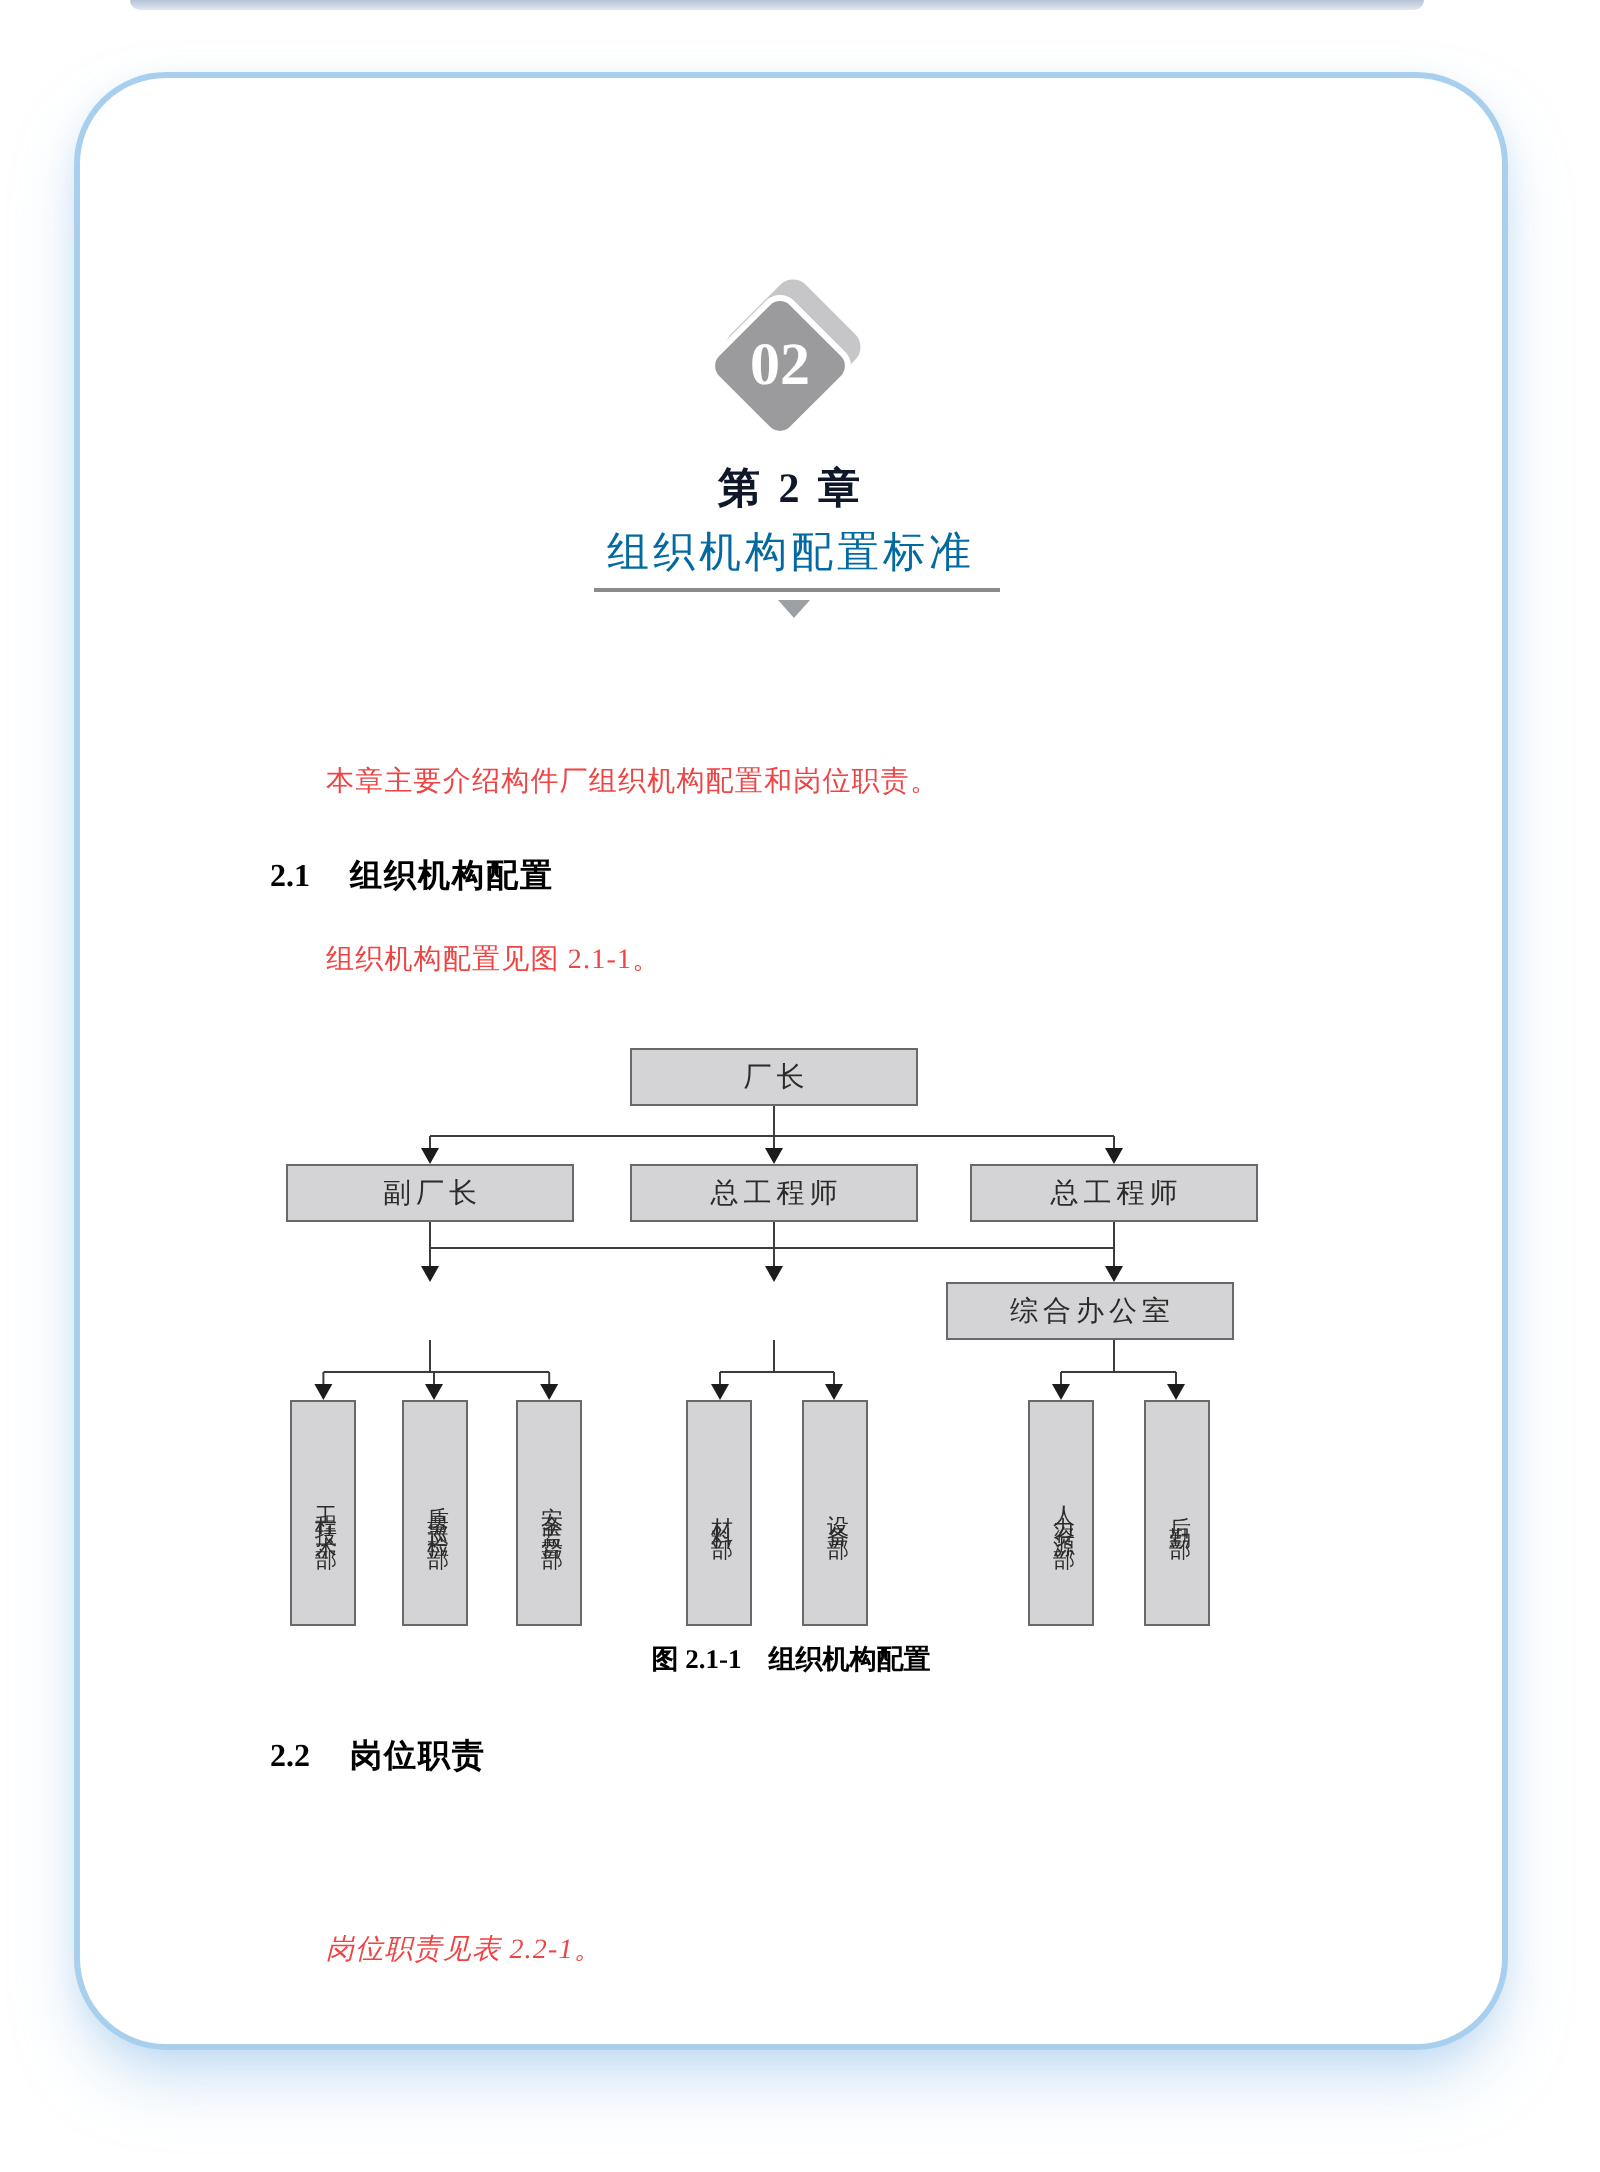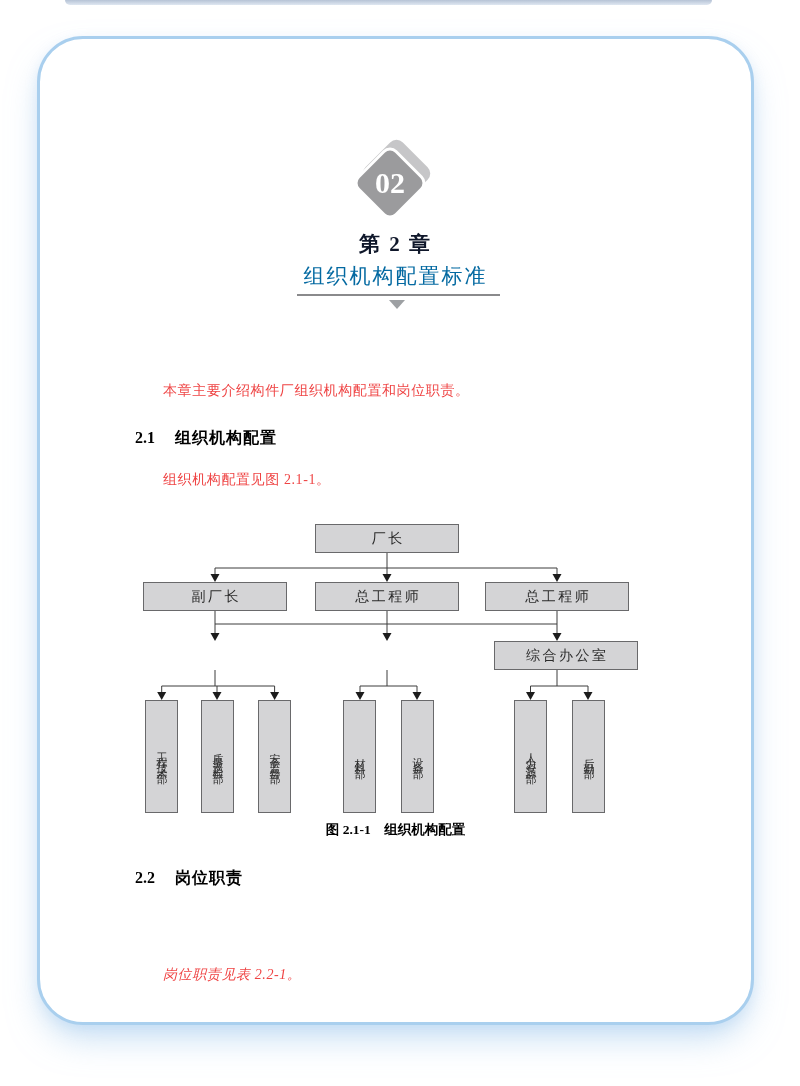--- a/index.html
+++ b/index.html
@@ -63,21 +63,21 @@
   .orgchart { position:absolute; left:130px; top:515px; width:540px; height:300px; }
   .orgchart svg { position:absolute; left:0; top:0; width:540px; height:300px; }
   .node {
     position:absolute; background:#d4d4d6; border:1.4px solid #69696b;
     display:flex; align-items:center; justify-content:center;
     font-size:14px; color:#2b2b2b; letter-spacing:2.5px; text-indent:2.5px;
   }
   .hnode { width:144px; height:29px; }
   .n-root { left:185px; top:9px; }
   .n-l2a { left:13px;  top:67px; } .n-l2b { left:185px; top:67px; } .n-l2c { left:355px; top:67px; }
-  .n-l3a { left:13px; top:126px; } .n-l3b { left:185px; top:126px; } .n-l3c { left:364px; top:126px; }
+  .n-l3a { left:13px; top:126px; } .n-l3b { left:185px; top:126px; } .n-l3c { left:343px; top:126px; }
   .vnode {
     width:33px; height:113px; top:185px;
     writing-mode:vertical-rl; text-orientation:upright;
     font-size:11px; letter-spacing:5px; text-indent:0;
   }
   .n-d1 { left:15px; } .n-d2 { left:71px; } .n-d3 { left:128px; }
   .n-d4 { left:213px; } .n-d5 { left:271px; }
   .n-d6 { left:384px; } .n-d7 { left:442px; }
 
   .fig-caption {

